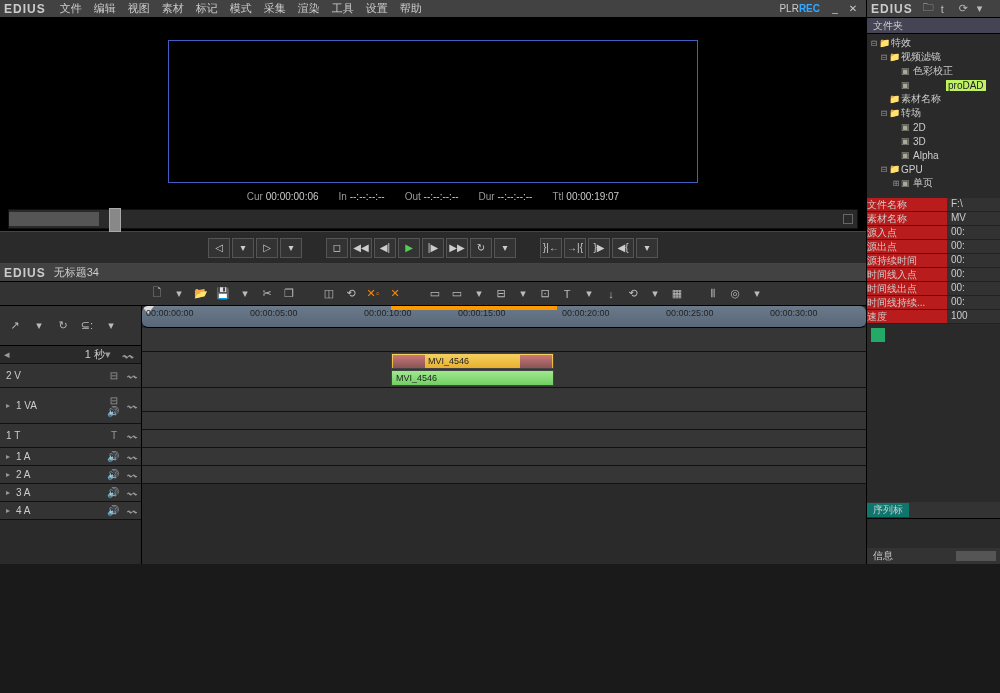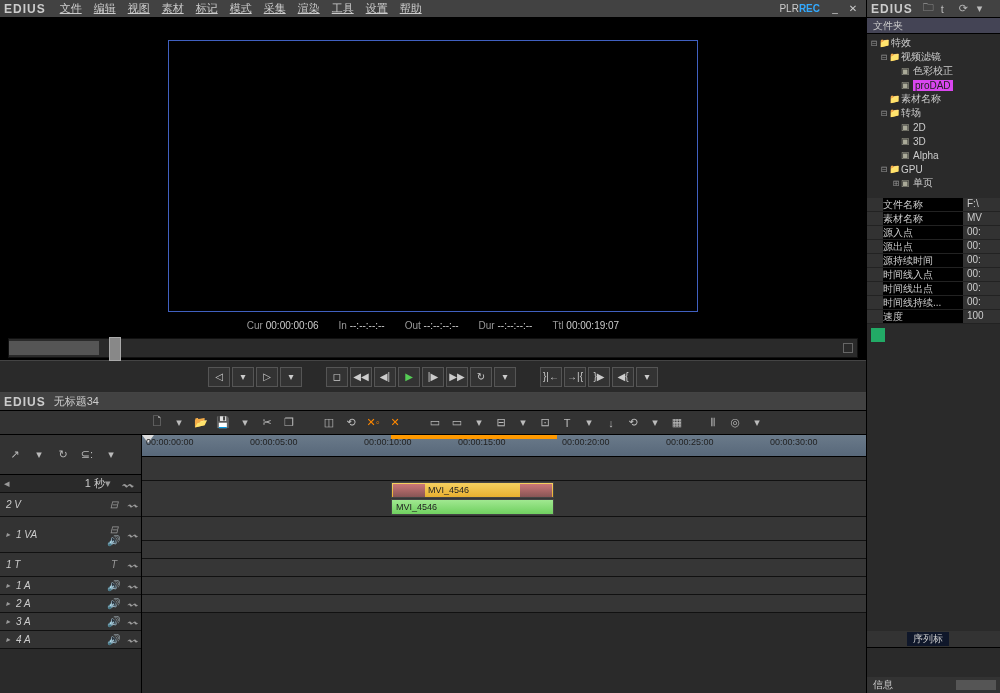--- a/index.html
+++ b/index.html
@@ -1,25 +1,25 @@
 <!DOCTYPE html>
 <html><head>
 <meta charset="utf-8">
 <style>
 * { box-sizing: border-box; margin: 0; padding: 0; font-family: "Microsoft YaHei", Arial, sans-serif; }
 body { background: #1a1a1a; color: #ccc; font-size: 11px; overflow: hidden; width: 1000px; height: 693px; }
 
-.main-container { display: flex; width: 1000px; height: 693px; }
+.main-container { display: flex; width: 1000px; height: 564px; }
 .left-panel { width: 866px; display: flex; flex-direction: column; }
 .right-panel { width: 134px; background: #2a2a2a; border-left: 1px solid #000; display: flex; flex-direction: column; }
 
 
 .menubar { height: 18px; background: #424242; display: flex; align-items: center; padding: 0 4px; border-bottom: 1px solid #000; }
 .menubar .brand { font-weight: bold; font-size: 12px; margin-right: 8px; letter-spacing: 1px; }
-.menubar .menu-item { margin: 0 6px; cursor: pointer; font-size: 11px; text-decoration: underline; }
+.menubar .menu-item { margin: 0 6px; cursor: pointer; font-size: 11px; }
 .menubar .spacer { flex: 1; }
 .menubar .plr { font-size: 10px; margin-right: 0; }
 .menubar .rec { font-size: 10px; color: #3af; font-weight: bold; margin-right: 6px; }
 .menubar .win-btn { width: 14px; height: 14px; margin: 0 2px; cursor: pointer; display: inline-flex; align-items: center; justify-content: center; font-size: 10px;}
 
 
 .preview-area { flex: 1; background: #000; position: relative; display: flex; flex-direction: column; border-bottom: 1px solid #444; }
 .video-box { flex: 1; margin: 22px 168px 4px; border: 1px solid #4060c0; background: #000; }
 .timecode-row { height: 18px; display: flex; align-items: center; justify-content: center; gap: 20px; color: #ccc; font-size: 10px; }
 .tc-label { color: #999; }
@@ -39,57 +39,57 @@
 .tl-titlebar .brand { font-weight: bold; font-size: 12px; margin-right: 8px; letter-spacing: 1px;}
 .tl-titlebar .proj { color: #ccc; font-size: 11px; }
 .tl-toolbar { height: 24px; background: #333; display: flex; align-items: center; gap: 4px; padding: 0 4px; border-bottom: 1px solid #000;}
 .toolbtn { width: 18px; height: 18px; display: flex; align-items: center; justify-content: center; cursor: pointer; color: #bbb; font-size: 11px;}
 .toolbtn.orange { color: #f80; }
 .tl-body { flex: 1; display: flex; }
 .tl-left { width: 142px; background: #2a2a2a; border-right: 1px solid #000; display: flex; flex-direction: column;}
 .tl-left-controls { height: 40px; background: #333; display: flex; align-items: center; gap: 6px; padding: 0 6px; border-bottom: 1px solid #000;}
 .ctl-icon { width: 18px; height: 16px; display: inline-flex; align-items: center; justify-content: center; color: #bbb; cursor: pointer;}
 .time-scale-row { height: 18px; display: flex; align-items: center; border-bottom: 1px solid #111; background: #2a2a2a; padding: 0 4px;}
-.track-header { display: flex; align-items: center; border-bottom: 1px solid #111; background: #333; font-size: 10px; font-style: italic;}
+.track-header { display: flex; align-items: center; border-bottom: 1px solid #111; background: #333; font-size: 10px;}
 .track-header .th-main { flex: 1; padding: 0 6px; display: flex; align-items: center; gap: 4px;}
 .track-header .th-col { width: 18px; display: flex; align-items: center; justify-content: center; color: #999;}
 .track-header .arrow { color: #999; font-size: 8px; margin-right: 2px;}
 .tl-right { flex: 1; display: flex; flex-direction: column; position: relative;}
 .seq-tab-row { height: 18px; background: #333; display: flex; align-items: center; border-bottom: 1px solid #000;}
 .seq-tab { height: 100%; background: #555; padding: 0 10px; display: flex; align-items: center; font-size: 11px; border-right: 1px solid #222;}
-.ruler { height: 22px; background: linear-gradient(#6a7a8a,#58687a); position: relative; border-bottom: 1px solid #000; overflow: hidden;}
+.ruler { height: 22px; background: linear-gradient(#6a7a8a,#58687a); position: relative; border-bottom: 1px solid #000; overflow: hidden; border-radius: 6px;}
 .ruler-text { position: absolute; top: 2px; font-size: 9px; color: #222;}
 .ruler-orange { position: absolute; top: 0; left: 249px; width: 166px; height: 4px; background: #f90;}
 .playhead { position: absolute; left: 0; top: 0; width: 10px; height: 10px; }
 .playhead::before { content:''; position:absolute; left:0; top:0; border-left: 6px solid transparent; border-right: 6px solid transparent; border-top: 8px solid #ddd;}
 .track { border-bottom: 1px solid #111; background: #363636; position: relative;}
 .clip-video { position: absolute; top: 1px; left: 249px; height: 16px; width: 163px; background: linear-gradient(#f5d060,#e8b030); border: 1px solid #444; font-size: 9px; color: #222; display: flex; align-items: center; padding-left: 36px;}
 .clip-video::before { content:''; position:absolute; left:1px; top:1px; width:32px; height: 13px; background: linear-gradient(#c77,#855);}
 .clip-video::after { content:''; position:absolute; right:1px; top:1px; width:32px; height: 13px; background: linear-gradient(#c77,#855);}
 .clip-audio { position: absolute; top: 1px; left: 249px; height: 16px; width: 163px; background: linear-gradient(#a0e890,#70d060); border: 1px solid #444; font-size: 9px; color: #222; display: flex; align-items: center; padding-left: 4px;}
 
 
 .rp-titlebar { height: 18px; background: #424242; display: flex; align-items: center; padding: 0 4px; border-bottom: 1px solid #000;}
 .rp-titlebar .brand { font-weight: bold; font-size: 12px; letter-spacing: 1px; margin-right: 6px;}
 .rp-titlebar .ricon { width: 14px; margin-left: 4px; color: #bbb; cursor: pointer;}
 .rp-tab { height: 16px; background: #445; color: #ccc; font-size: 10px; padding: 4px 6px; display: flex; align-items:center; border-bottom: 1px solid #000;}
 .tree { flex: 0 0 auto; padding: 2px 0; font-size: 10px; background: #2a2a2a;}
 .tree-row { display: flex; align-items: center; height: 14px; padding-left: 2px; cursor: pointer;}
 .tree-row .toggle { width: 10px; color: #999; font-size: 8px; text-align:center;}
 .tree-row .folder { width: 12px; color: #aa9; font-size: 9px;}
-.tree-row.selected .label { background: #d946ef; color: #222; padding: 0 2px;}
+.tree-row.selected .label { background: #bef264; color: #222; padding: 0 2px; margin-left: 33px;}
 .indent1 { padding-left: 12px; } .indent2 { padding-left: 24px; }
 .props { margin-top: 6px; background: #323232; font-size: 10px;}
 .prop-row { display: flex; height: 14px; border-bottom: 1px solid #222;}
-.prop-label { width: 80px; color: #ccc; background: #000000; margin-left: 16px;}
+.prop-label { width: 80px; color: #ccc; background: #b91c1c;}
 .prop-value { flex: 1; padding-left: 4px; color: #ccc;}
 .prop-badge { height: 14px; width: 14px; background: #2a6; margin: 4px;}
 .rp-bottom-tab { margin-top: auto; height: 16px; background: #333; display: flex; align-items:center;}
 .rp-bottom-tab span { padding: 0 6px; font-size: 10px;}
-.rp-bottom-tab .active { background: #0f172a; margin-left: 40px;}
+.rp-bottom-tab .active { background: #0f766e;}
 </style>
 </head>
 <body>
 
 <div class="main-container">
   <div class="left-panel">
 
     <div class="menubar">
       <span class="brand">EDIUS</span>
       <span class="menu-item">文件</span>

